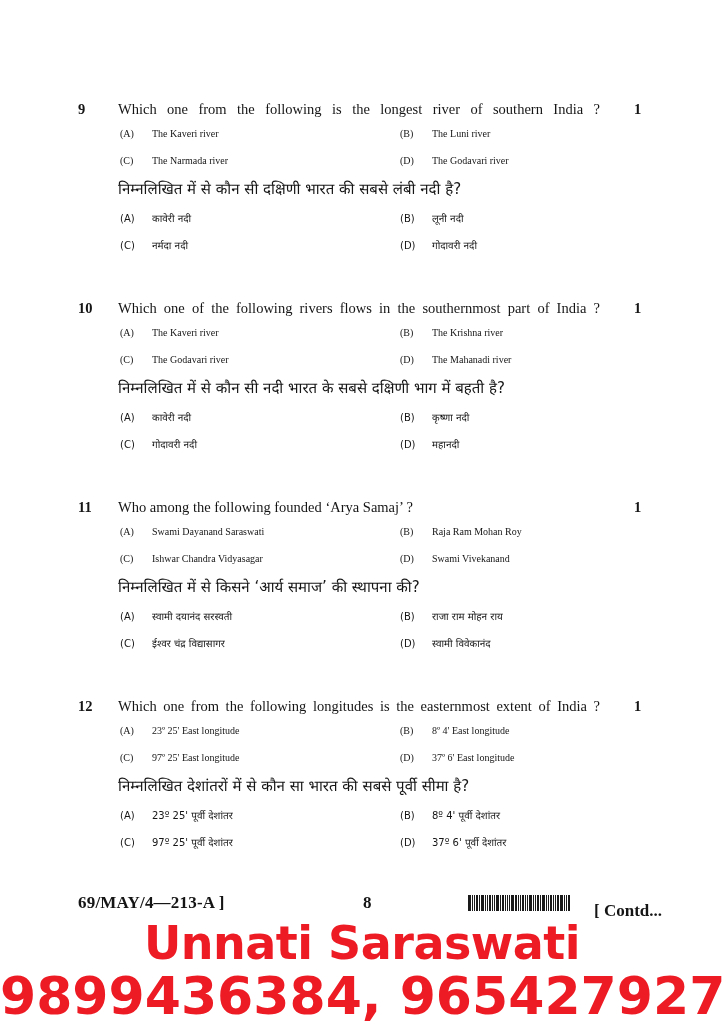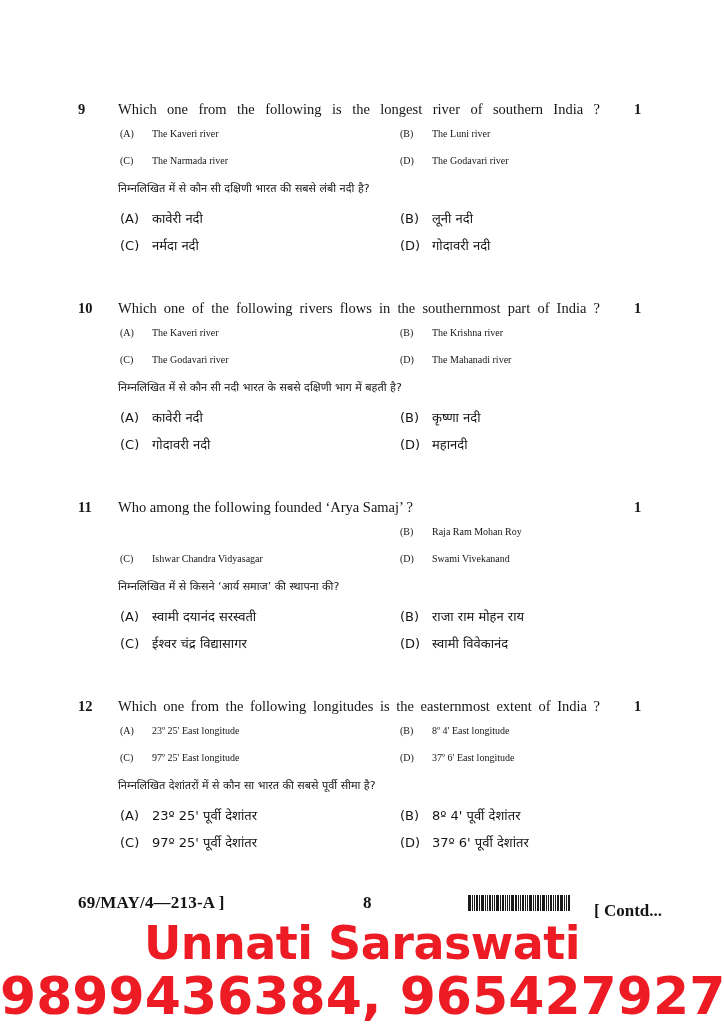--- a/index.html
+++ b/index.html
@@ -94,31 +94,31 @@
 
   .opt .tag {
     display: inline-block;
     width: 32px;
   }
   .opt .val { display: inline-block; }
 
   
   .hindi {
     font-family: "DejaVu Sans", "Liberation Sans", sans-serif;
-    font-size: 11px;
+    font-size: 15px;
   }
   .q-text.hindi {
     line-height: 24px;
     margin-right: 58px;
     text-align: left;
     text-align-last: left;
     margin-top: 3px;
     margin-bottom: 2px;
   }
-  .opt.hindi { font-size: 13px; }
+  .opt.hindi { font-size: 10px; }
   .opt.hindi .val { font-family: "DejaVu Sans", "Liberation Sans", sans-serif; }
 
   .hindi-stmt-row {
     display: block;
     margin-left: 40px;
     height: 28px;
   }
 
   
   .footer {
@@ -273,20 +273,23 @@
       </div>
     </div>
 
     <div class="question">
       <div class="q-head">
         <span class="q-num">11</span>
         <span class="q-text" style="text-align-last:left">Who among the following founded ‘Arya Samaj’ ?</span>
         <span class="q-marks">1</span>
       </div>
       <div class="opt-row">
+        <span class="opt col-left">
+          <span class="tag">(A)</span><span class="val">Swami Dayanand Saraswati</span>
+        </span>
         <span class="opt col-right">
           <span class="tag">(B)</span><span class="val">Raja Ram Mohan Roy</span>
         </span>
       </div>
       <div class="opt-row">
         <span class="opt col-left">
           <span class="tag">(C)</span><span class="val">Ishwar Chandra Vidyasagar</span>
         </span>
         <span class="opt col-right">
           <span class="tag">(D)</span><span class="val">Swami Vivekanand</span>

